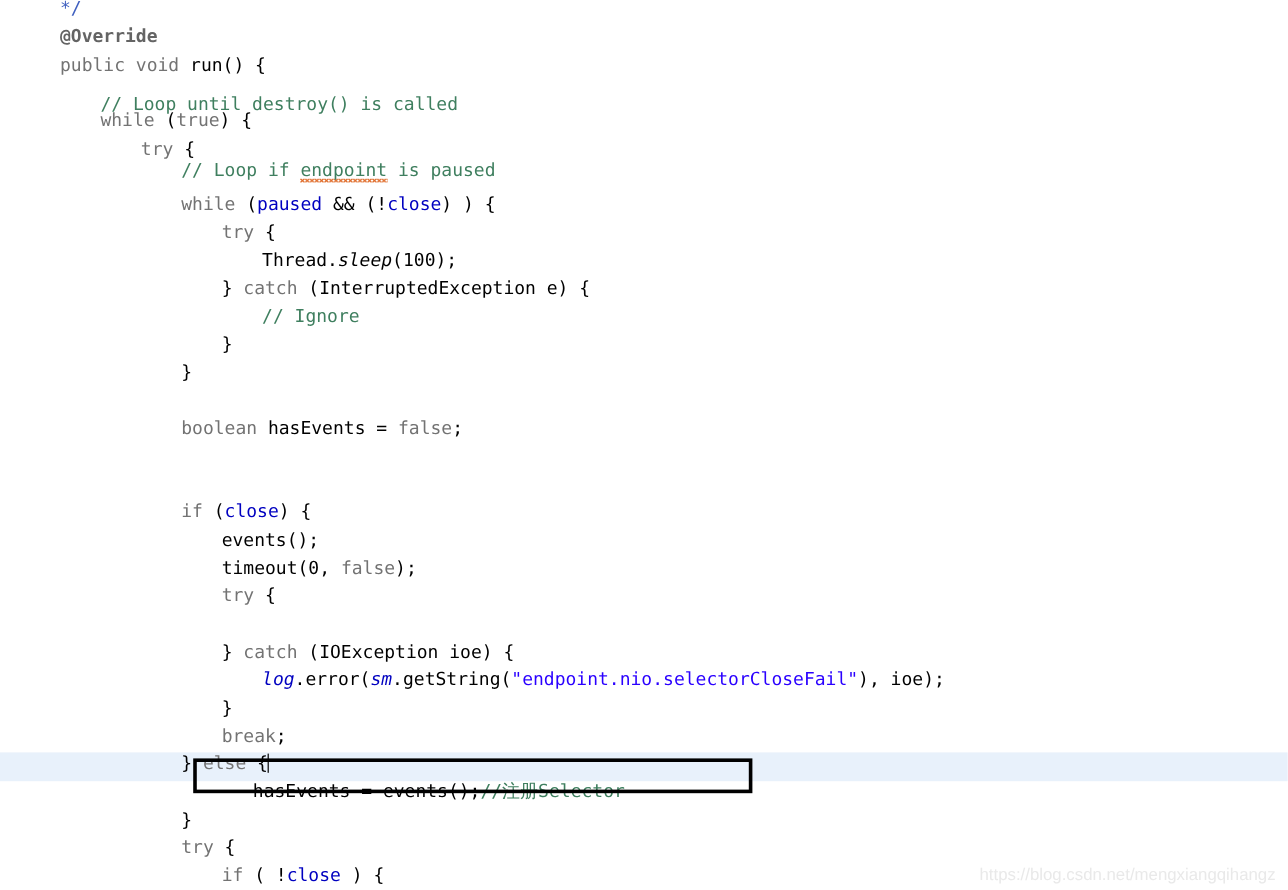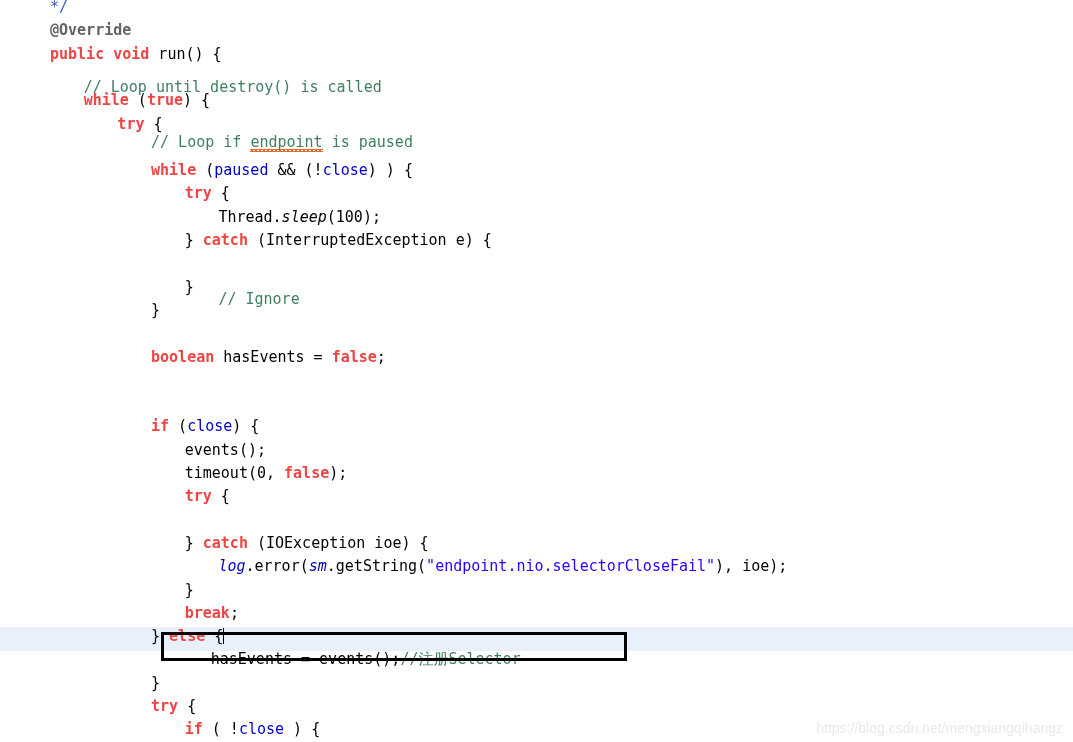--- a/index.html
+++ b/index.html
@@ -52,21 +52,21 @@
     white-space: pre;
     font-family: "DejaVu Sans Mono", "Liberation Mono", monospace;
     font-size: 15px;
     line-height: 23.3px;
     height: 23.3px;
     color: #000000;
     letter-spacing: 0px;
   }
 
   
-  .kw      { color: #ef4444; font-weight: bold; margin-top: 21px; }
+  .kw      { color: #737373; font-weight: normal; margin-top: 21px; }
   .cmt     { color: #3f7f5f; }
   .doc     { color: #3f5fbf; }
   .str     { color: #2a00ff; }
   .fld     { color: #0000c0; }
   .sfld    { color: #0000c0; font-style: italic; }
   .smeth   { color: #000000; font-style: italic; }
   .ann     { color: #646464; }
   .plain   { color: #000000; }
 
   
@@ -115,21 +115,21 @@
       <div class="code-line" style="top: 19.3px; left: 50px; font-weight: bold;"><span class="ann">@Override</span></div>
       <div class="code-line" style="top: 42.6px; left: 50px;"><span class="kw">public</span><span class="plain"> </span><span class="kw">void</span><span class="plain"> run() {</span></div>
       <div class="code-line" style="top: 65.9px; left: 83.68px; margin-top: 10px;"><span class="cmt">// Loop until destroy() is called</span></div>
       <div class="code-line" style="top: 89.2px; left: 83.68px;"><span class="kw">while</span><span class="plain"> (</span><span class="kw">true</span><span class="plain">) {</span></div>
       <div class="code-line" style="top: 112.5px; left: 117.36px;"><span class="kw">try</span><span class="plain"> {</span></div>
       <div class="code-line" style="top: 131px; left: 151.04px;"><span class="cmt">// Loop if </span><span class="cmt squiggle">endpoint</span><span class="cmt"> is paused</span></div>
       <div class="code-line" style="top: 159.1px; left: 151.04px;"><span class="kw">while</span><span class="plain"> (</span><span class="fld">paused</span><span class="plain"> &amp;&amp; (!</span><span class="fld">close</span><span class="plain">) ) {</span></div>
       <div class="code-line" style="top: 182.4px; left: 184.72px;"><span class="kw">try</span><span class="plain"> {</span></div>
       <div class="code-line" style="top: 205.7px; left: 218.4px;"><span class="plain">Thread.</span><span class="smeth">sleep</span><span class="plain">(100);</span></div>
       <div class="code-line" style="top: 229px; left: 184.72px;"><span class="plain">} </span><span class="kw">catch</span><span class="plain"> (InterruptedException e) {</span></div>
-      <div class="code-line" style="top: 252.3px; left: 218.4px; margin-top: 36px;"><span class="cmt">// Ignore</span></div>
+      <div class="code-line" style="top: 252.3px; left: 218.4px;"><span class="cmt">// Ignore</span></div>
       <div class="code-line" style="top: 275.6px; left: 184.72px;"><span class="plain">}</span></div>
       <div class="code-line" style="top: 298.9px; left: 151.04px;"><span class="plain">}</span></div>
       <div class="code-line" style="top: 322.2px; left: 50px;"></div>
       <div class="code-line" style="top: 345.5px; left: 151.04px;"><span class="kw">boolean</span><span class="plain"> hasEvents = </span><span class="kw">false</span><span class="plain">;</span></div>
       <div class="code-line" style="top: 368.8px; left: 50px;"></div>
       <div class="code-line" style="top: 415.4px; left: 151.04px;"><span class="kw">if</span><span class="plain"> (</span><span class="fld">close</span><span class="plain">) {</span></div>
       <div class="code-line" style="top: 438.7px; left: 184.72px;"><span class="plain">events();</span></div>
       <div class="code-line" style="top: 462px; left: 184.72px;"><span class="plain">timeout(0, </span><span class="kw">false</span><span class="plain">);</span></div>
       <div class="code-line" style="top: 485.3px; left: 184.72px;"><span class="kw">try</span><span class="plain"> {</span></div>
       <div class="code-line" style="top: 531.9px; left: 184.72px;"><span class="plain">} </span><span class="kw">catch</span><span class="plain"> (IOException ioe) {</span></div>

